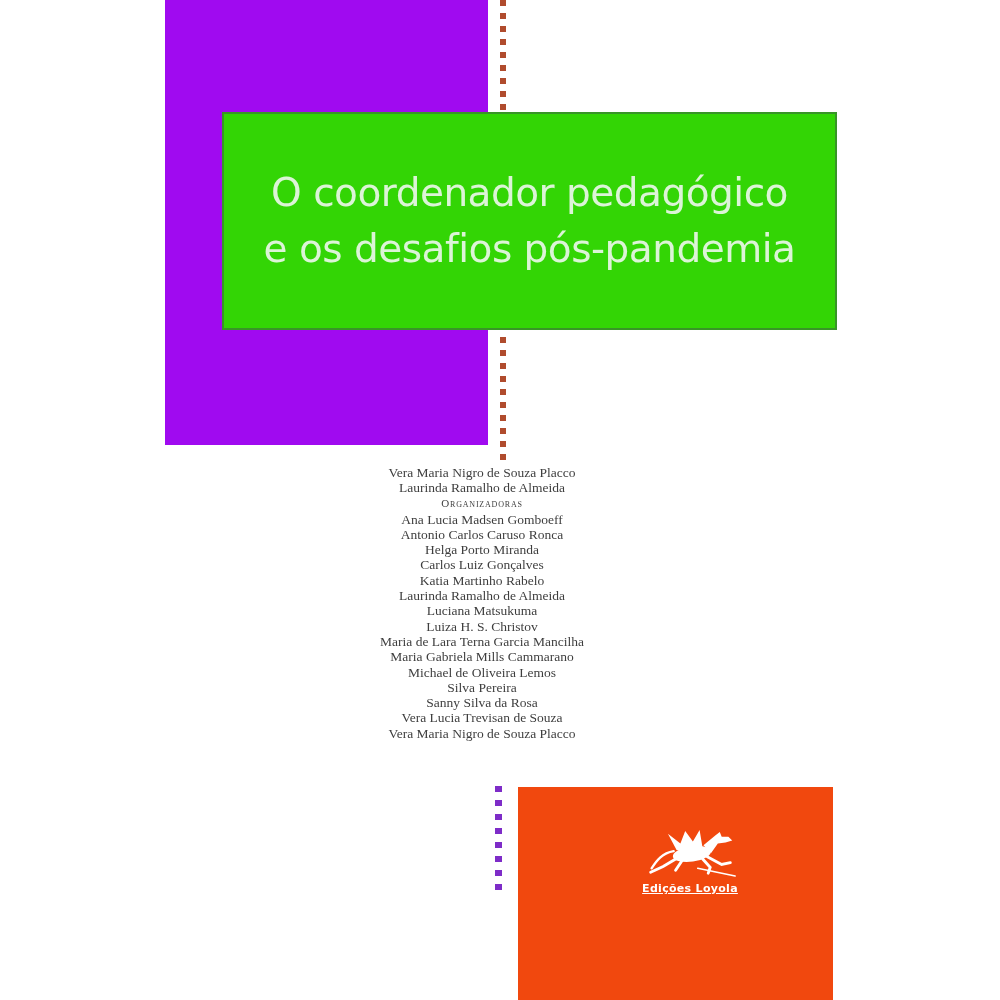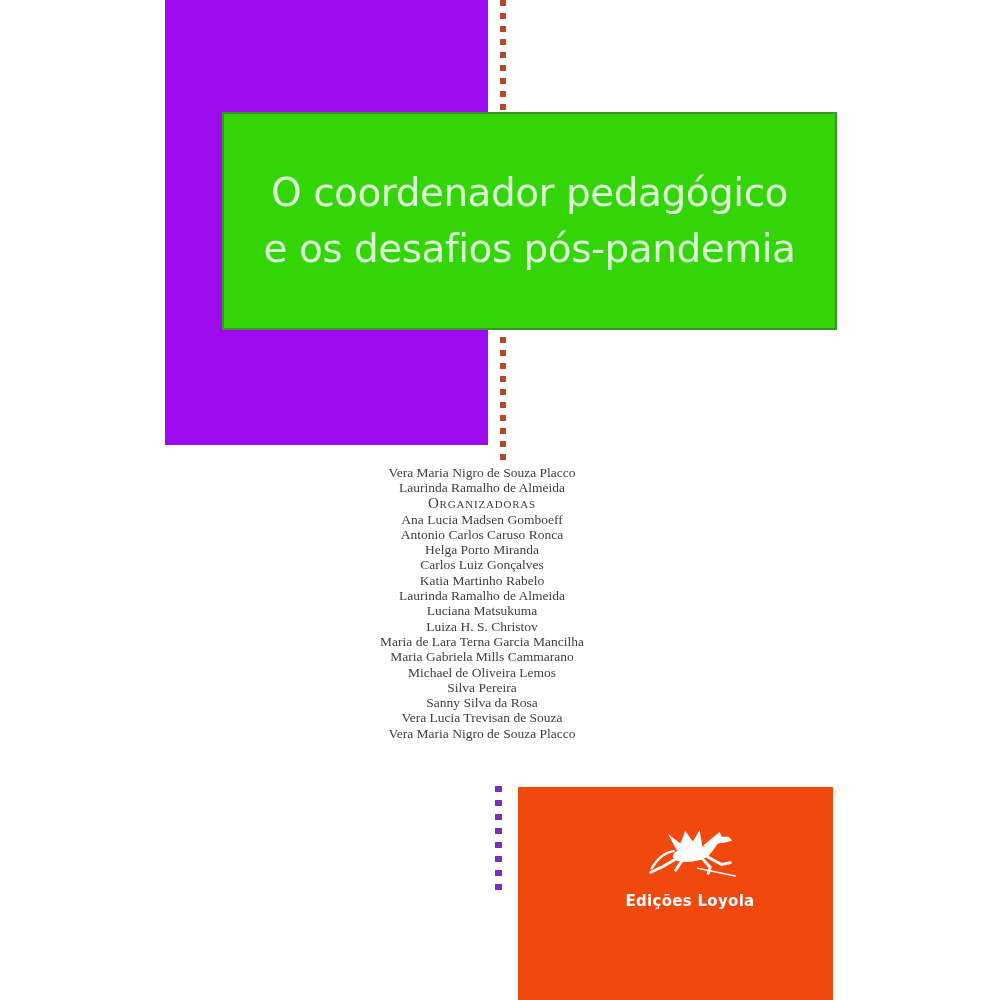--- a/index.html
+++ b/index.html
@@ -74,43 +74,44 @@
     position: absolute;
     left: 0; top: 465px; width: 964px;
     text-align: center;
     color: #3E3E3E;
     font-size: 13.5px;
     line-height: 15.3px;
     z-index: 2;
   }
   .organizer-line { white-space: nowrap; }
   .organizers-label {
-    font-size: 15px;
+    font-size: 11px;
     font-variant: small-caps;
     letter-spacing: 0.8px;
     line-height: 15px;
   }
   .authors-list { margin-top: 1px; }
   .author-line { white-space: nowrap; }
 
   
   .publisher-logo {
     position: absolute;
     left: 92px; top: 42px; width: 160px;
     text-align: center;
     color: #FFFFFF;
   }
   .publisher-name {
     font-family: "DejaVu Sans", sans-serif;
     font-weight: bold;
-    font-size: 15px;
+    font-size: 11px;
     line-height: 16px;
-    margin-top: 16px;
+    margin-top: 4px;
     letter-spacing: 0.3px;
     white-space: nowrap;
+    text-decoration: underline;
   }
   .pegasus-svg { display: block; margin: 0 auto; }
 </style>
 </head>
 <body>
 
 <div class="canvas">
 
   <div class="purple-rect"></div>
   <div class="dots-red-top"></div>

